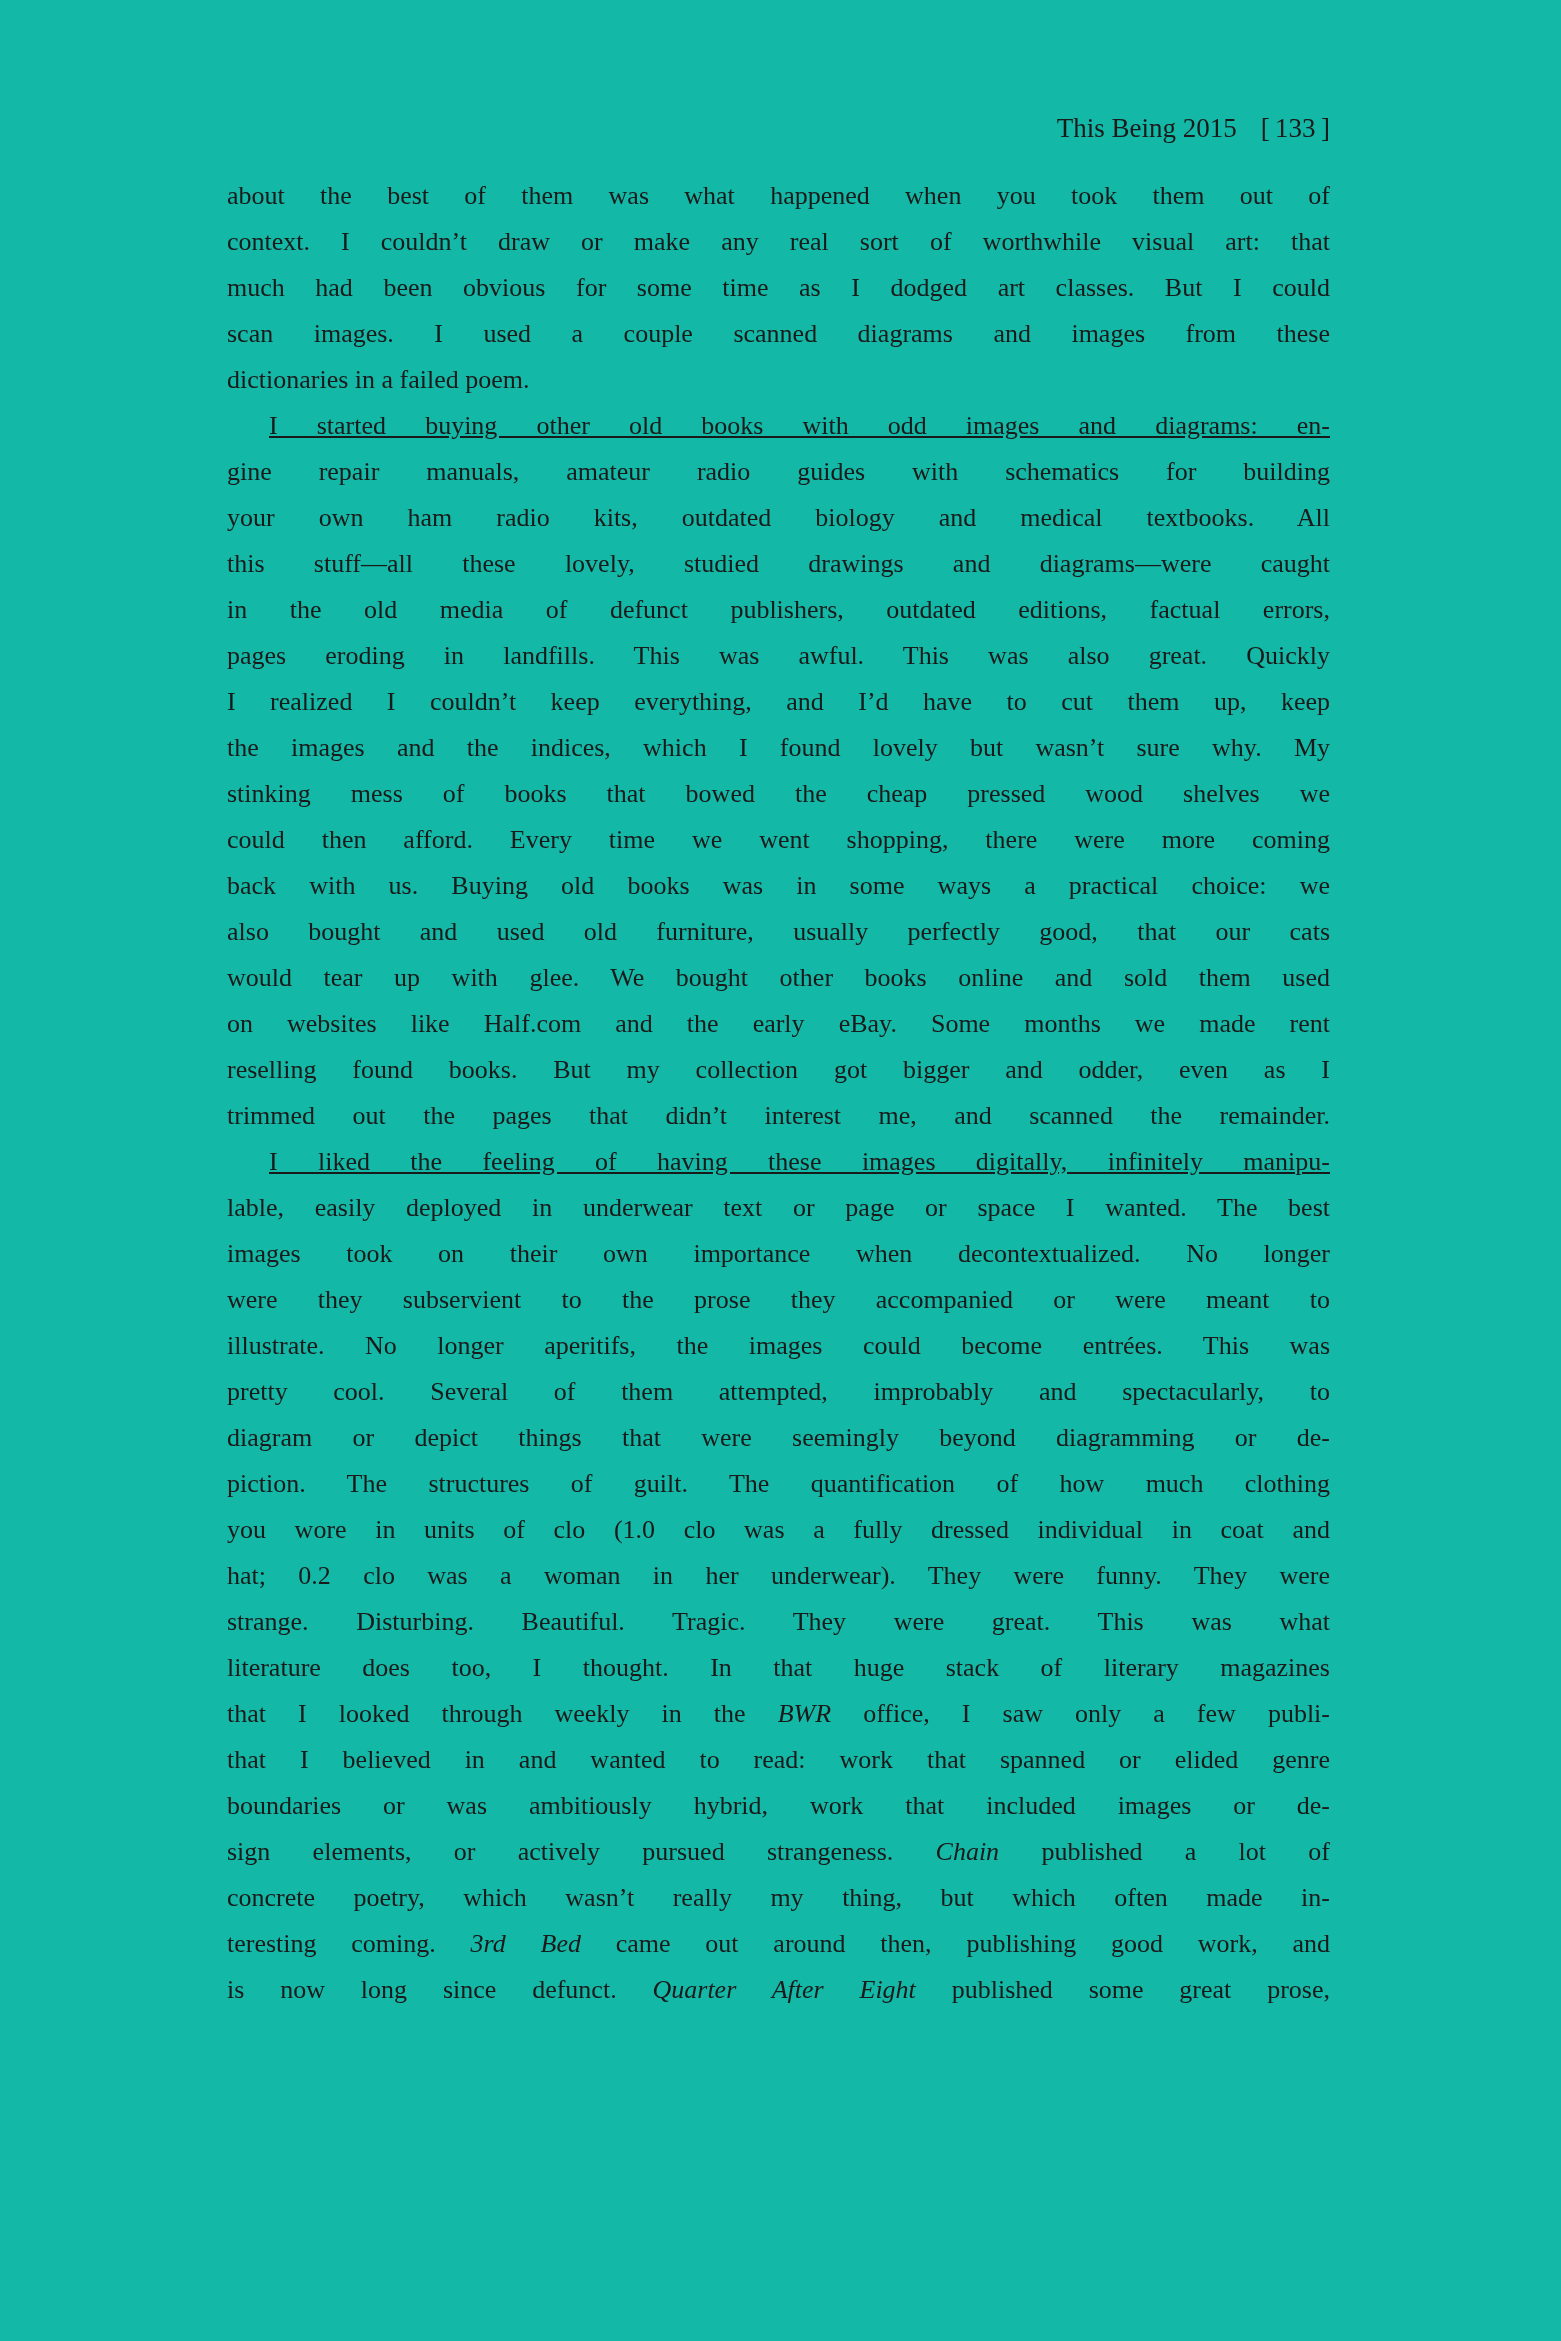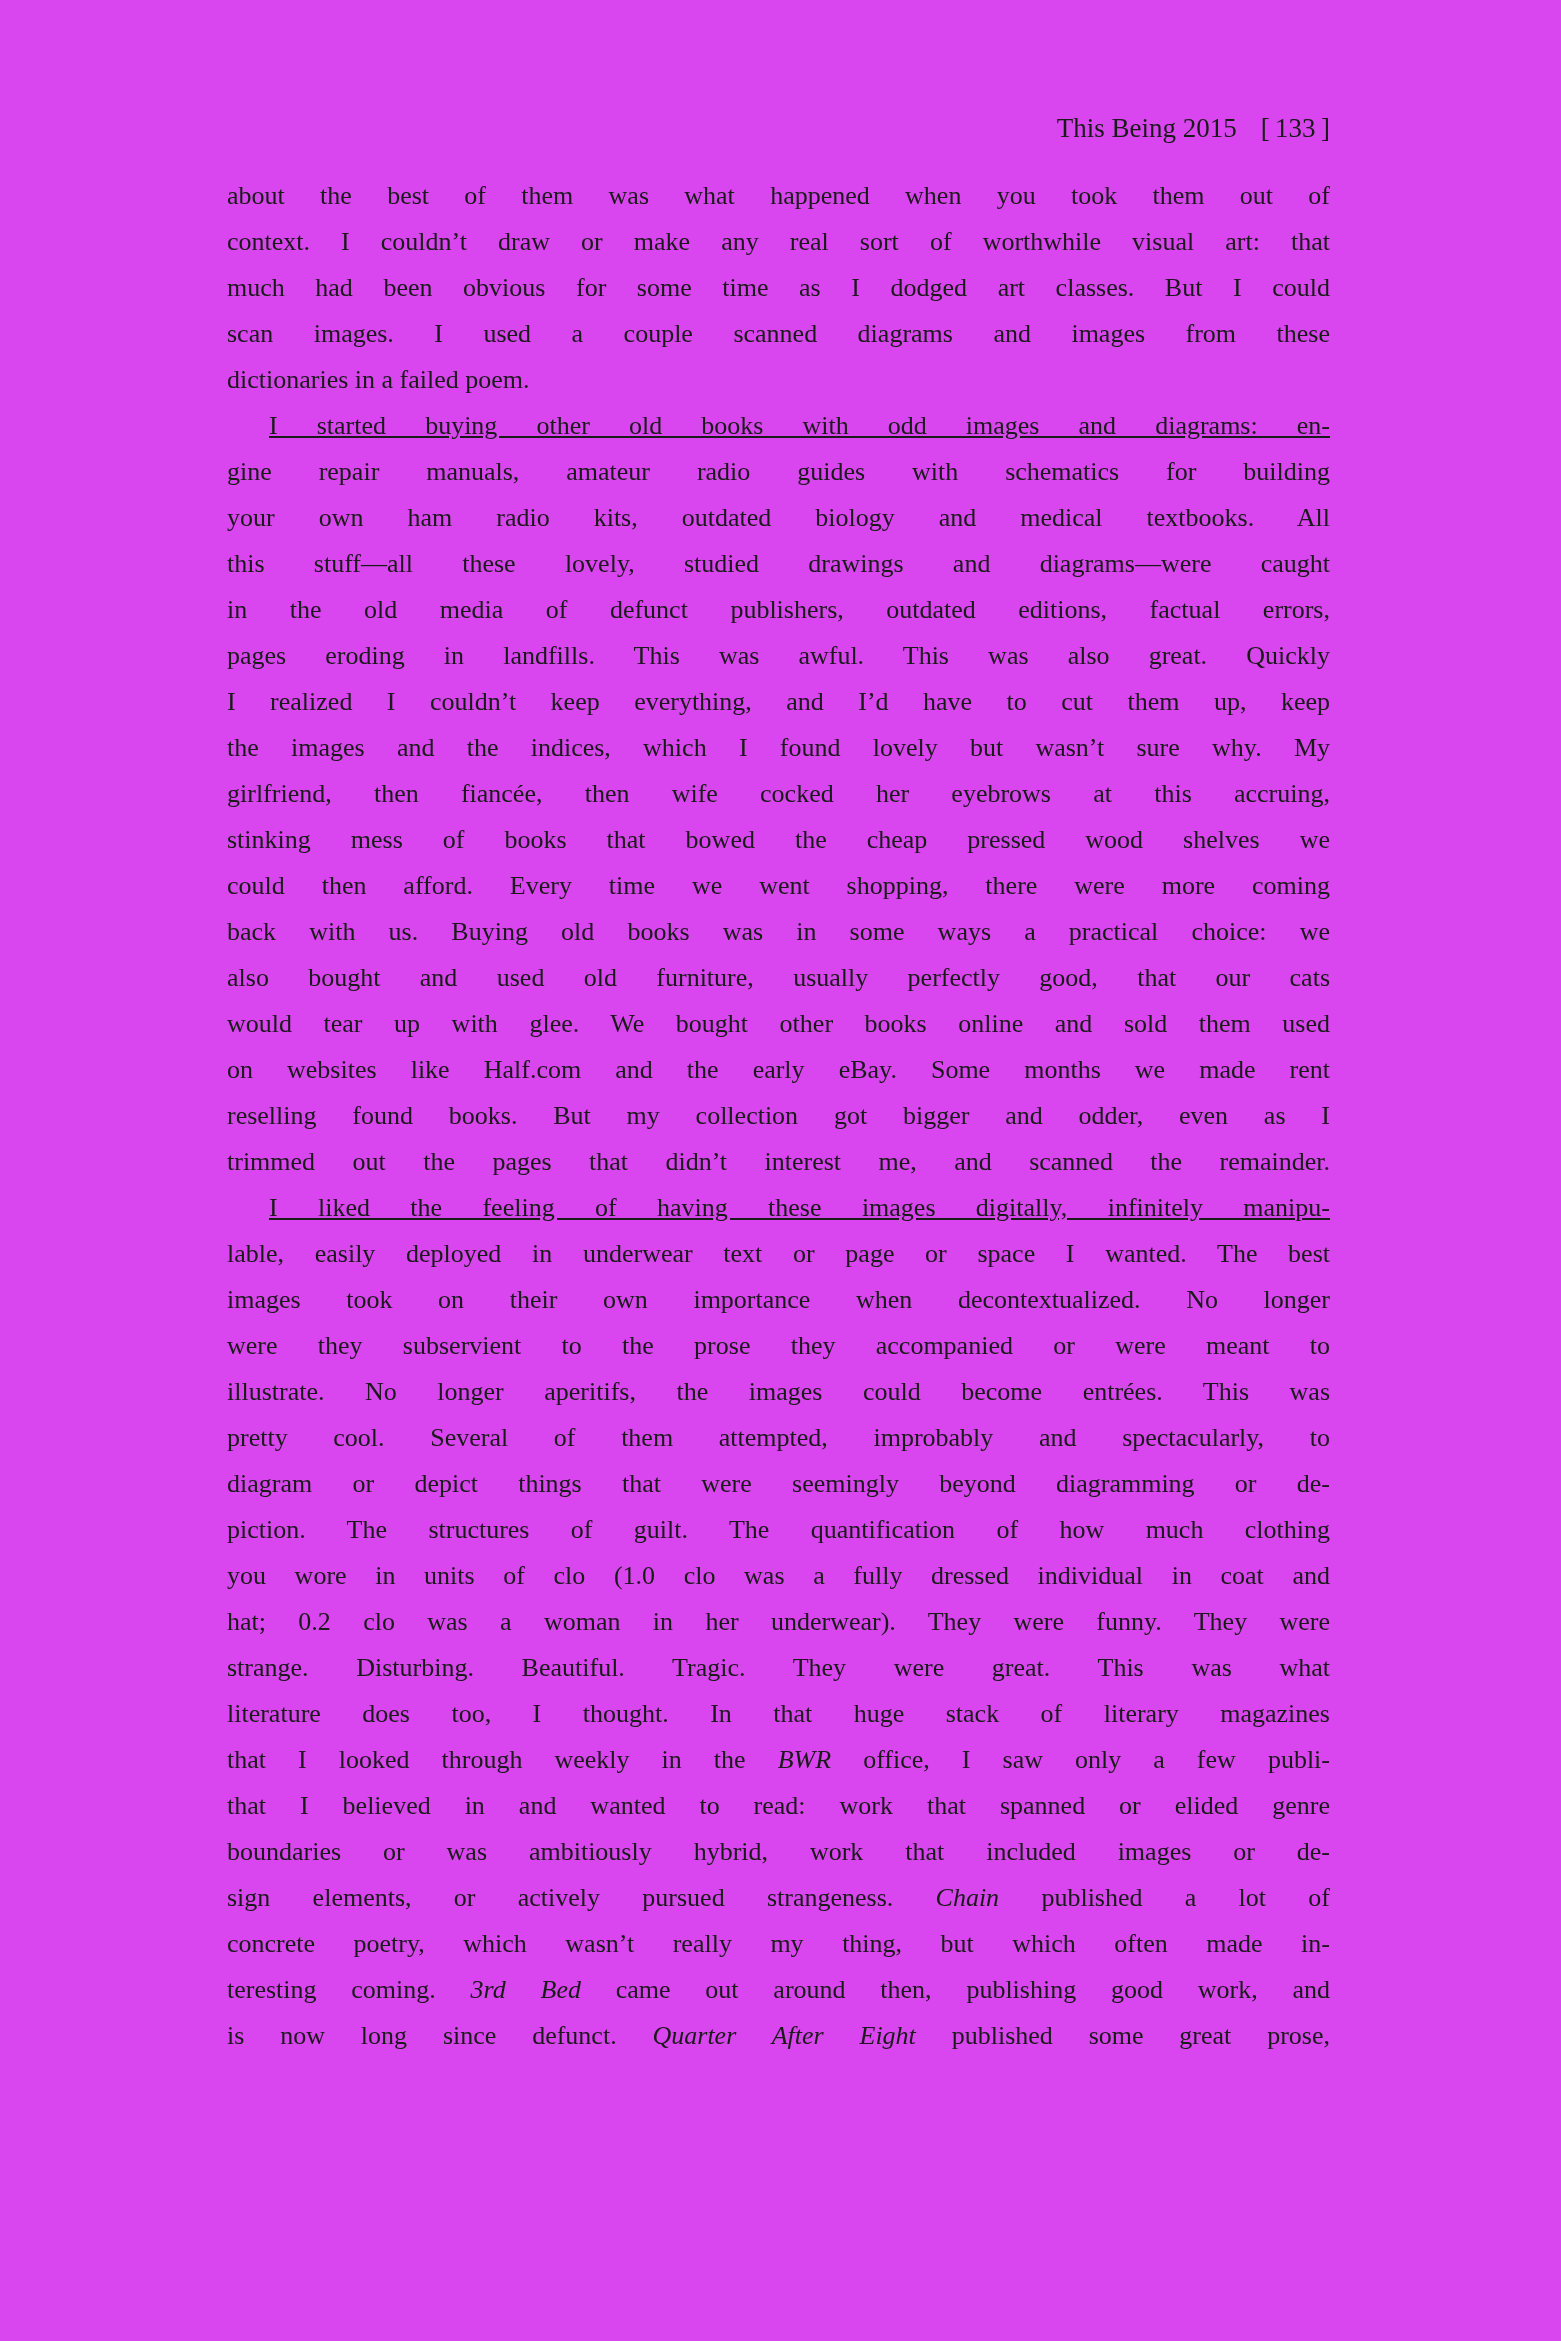--- a/index.html
+++ b/index.html
@@ -4,21 +4,21 @@
 <style>
   html, body {
     margin: 0;
     padding: 0;
     background: #ffffff;
   }
   .page {
     position: relative;
     width: 1561px;
     height: 2342px;
-    background: #d946ef;
+    background: #14b8a6;
     color: #1a1a1a;
     font-family: "Liberation Serif", "DejaVu Serif", serif;
   }
   .running-header {
     position: absolute;
     top: 113px;
     left: 227px;
     width: 1103px;
     text-align: right;
     font-size: 27px;
@@ -71,21 +71,20 @@
       <div class="line"><span>scan images. I used a couple scanned diagrams and images from these</span></div>
       <div class="line para-end"><span>dictionaries in a failed poem.</span></div>
       <div class="line indent"><span>I started buying other old books with odd images and diagrams: en-</span></div>
       <div class="line"><span>gine repair manuals, amateur radio guides with schematics for building</span></div>
       <div class="line"><span>your own ham radio kits, outdated biology and medical textbooks. All</span></div>
       <div class="line"><span>this stuff—all these lovely, studied drawings and diagrams—were caught</span></div>
       <div class="line"><span>in the old media of defunct publishers, outdated editions, factual errors,</span></div>
       <div class="line"><span>pages eroding in landfills. This was awful. This was also great. Quickly</span></div>
       <div class="line"><span>I realized I couldn’t keep everything, and I’d have to cut them up, keep</span></div>
       <div class="line"><span>the images and the indices, which I found lovely but wasn’t sure why. My</span></div>
-      <div class="line"><span>girlfriend, then fiancée, then wife cocked her eyebrows at this accruing,</span></div>
       <div class="line"><span>stinking mess of books that bowed the cheap pressed wood shelves we</span></div>
       <div class="line"><span>could then afford. Every time we went shopping, there were more coming</span></div>
       <div class="line"><span>back with us. Buying old books was in some ways a practical choice: we</span></div>
       <div class="line"><span>also bought and used old furniture, usually perfectly good, that our cats</span></div>
       <div class="line"><span>would tear up with glee. We bought other books online and sold them used</span></div>
       <div class="line"><span>on websites like Half.com and the early eBay. Some months we made rent</span></div>
       <div class="line"><span>reselling found books. But my collection got bigger and odder, even as I</span></div>
       <div class="line"><span>trimmed out the pages that didn’t interest me, and scanned the remainder.</span></div>
       <div class="line indent"><span>I liked the feeling of having these images digitally, infinitely manipu-</span></div>
       <div class="line"><span>lable, easily deployed in underwear text or page or space I wanted. The best</span></div>

